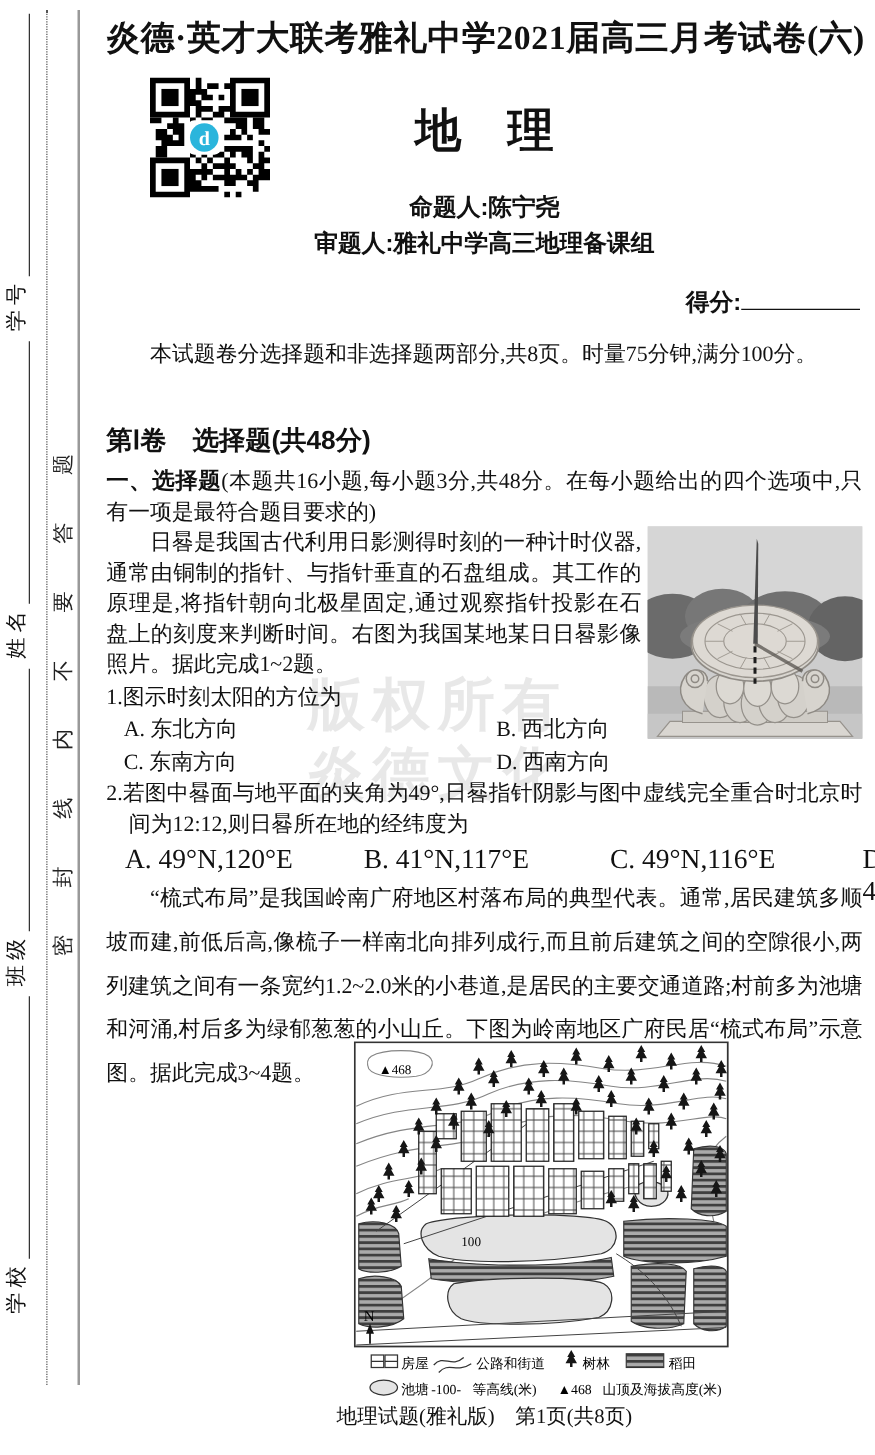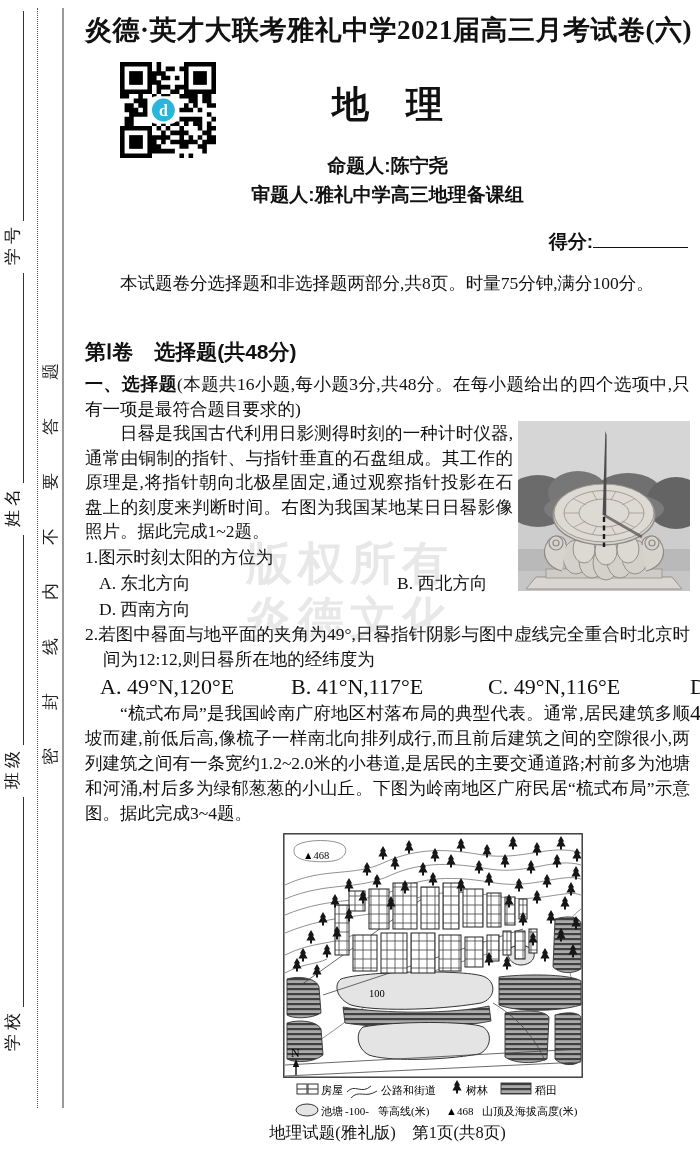--- a/index.html
+++ b/index.html
@@ -47,21 +47,21 @@
   .p-indent{text-indent:2em;}
   .q1stem{margin-top:1px !important;}
   .optgrid{display:grid;grid-template-columns:298px auto;padding-left:14px;
            font-size:17.5px;line-height:26px;}
   .sundial{margin-left:auto;width:172px;height:170px;}
   .q2{position:absolute;top:622px;left:0;width:100%;font-size:17.5px;line-height:25px;
       padding-left:18px;text-indent:-18px;box-sizing:border-box;text-align:justify;}
   .q2opts{position:absolute;top:674px;left:0;width:100%;display:grid;
           grid-template-columns:147px 153px 158px auto;padding-left:15px;
           font-size:22px;box-sizing:border-box;gap:44px;}
-  .passage2{position:absolute;top:701px;left:0;width:100%;font-size:17.5px;line-height:25px;
+  .passage2{position:absolute;top:701px;left:0;width:100%;font-size:17.5px;line-height:35px;
             text-indent:2em;text-align:justify;margin:0;}
   .map-fig{position:absolute;top:833px;left:155px;width:310px;height:290px;padding-left:43px;}
   .footer{position:absolute;top:1122px;left:0;width:100%;text-align:center;font-size:16.5px;}
   svg text{font-family:"Liberation Serif","DejaVu Serif",serif;}
 </style>
 </head>
 <body>
 
 <div class="watermark">
   <div>版权所有</div>
@@ -132,20 +132,21 @@
     <b class="sans">一、选择题</b><span>(本题共16小题,每小题3分,共48分。在每小题给出的四个选项中,只有一项是最符合题目要求的)</span>
   </div>
 
   <div class="block1">
     <div class="col1">
       <p class="p-indent">日晷是我国古代利用日影测得时刻的一种计时仪器,通常由铜制的指针、与指针垂直的石盘组成。其工作的原理是,将指针朝向北极星固定,通过观察指针投影在石盘上的刻度来判断时间。右图为我国某地某日日晷影像照片。据此完成1~2题。</p>
       <p class="q1stem"><span>1.</span><span>图示时刻太阳的方位为</span></p>
       <div class="optgrid">
         <span>A. 东北方向</span>
         <span>B. 西北方向</span>
+        <span>C. 东南方向</span>
         <span>D. 西南方向</span>
       </div>
     </div>
 
     <div class="sundial">
       <svg width="172" height="170" viewBox="0 0 172 170">
         <rect x="0" y="0" width="172" height="170" fill="#cdcdcd"></rect>
         <rect x="0" y="0" width="172" height="60" fill="#d6d6d6"></rect>
         <g fill="#6b6b6b">
           <ellipse cx="20" cy="80" rx="34" ry="26"></ellipse>

